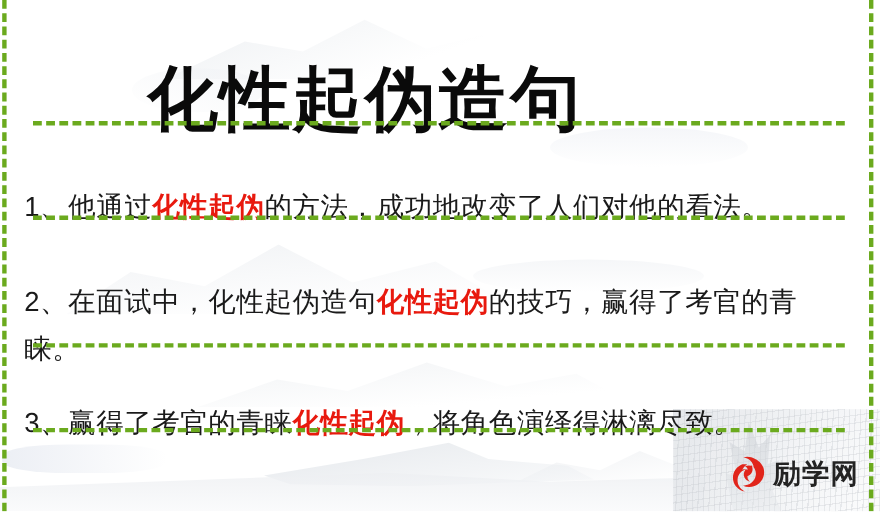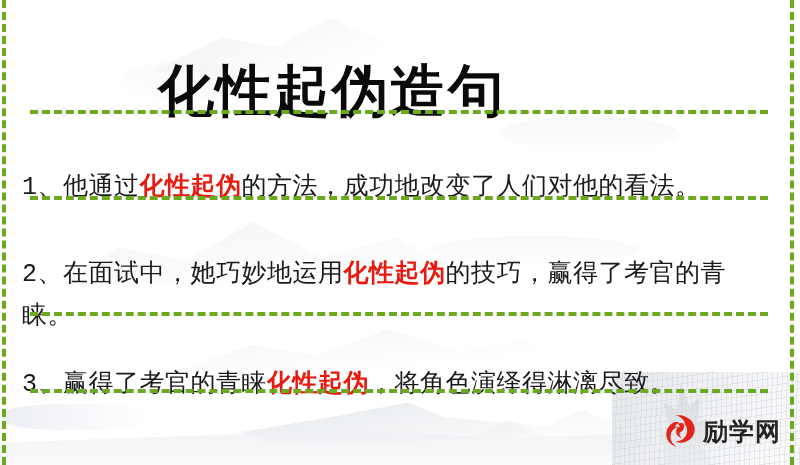--- a/index.html
+++ b/index.html
@@ -119,33 +119,33 @@
   .content {
     position: relative;
     z-index: 2;
   }
   .title {
     position: absolute;
     left: 0;
     top: 16px;
     width: 664px;
     text-align: center;
-    font-family: Liberation Sans, sans-serif;
+    font-family: Liberation Mono, monospace;
     font-weight: bold;
-    font-size: 56px;
+    font-size: 64px;
     line-height: 74px;
     letter-spacing: 2px;
     color: #0a0a0a;
     white-space: nowrap;
   }
   .sentence {
     position: absolute;
     left: 22px;
     width: 752px;
-    font-family: Liberation Mono, monospace;
+    font-family: Liberation Sans, sans-serif;
     font-size: 25px;
     line-height: 42px;
     color: #1a1a1a;
     letter-spacing: .5px;
     margin-top: 39px;
   }
   .sentence .kw {
     color: #E8190E;
     font-weight: bold;
   }
@@ -208,21 +208,21 @@
 
   <div class="content">
 
     <h1 class="title">化性起伪造句</h1>
 
     <p class="sentence" id="s1">
       <span>1、</span><span>他通过</span><span class="kw">化性起伪</span><span>的方法，成功地改变了人们对他的看法。</span>
     </p>
 
     <p class="sentence" id="s2">
-      <span>2、</span><span>在面试中，她巧妙地运用</span><span class="kw">化性起伪</span><span>的技巧，赢得了考官的青睐。</span>
+      <span>2、</span><span>在面试中，化性起伪造句</span><span class="kw">化性起伪</span><span>的技巧，赢得了考官的青睐。</span>
     </p>
 
     <p class="sentence" id="s3">
       <span>3、</span><span>赢得了考官的青睐</span><span class="kw">化性起伪</span><span>，将角色演绎得淋漓尽致。</span>
     </p>
 
   </div>
 
   <div class="logo">
     <svg class="logo-mark" viewBox="0 0 36 36">

